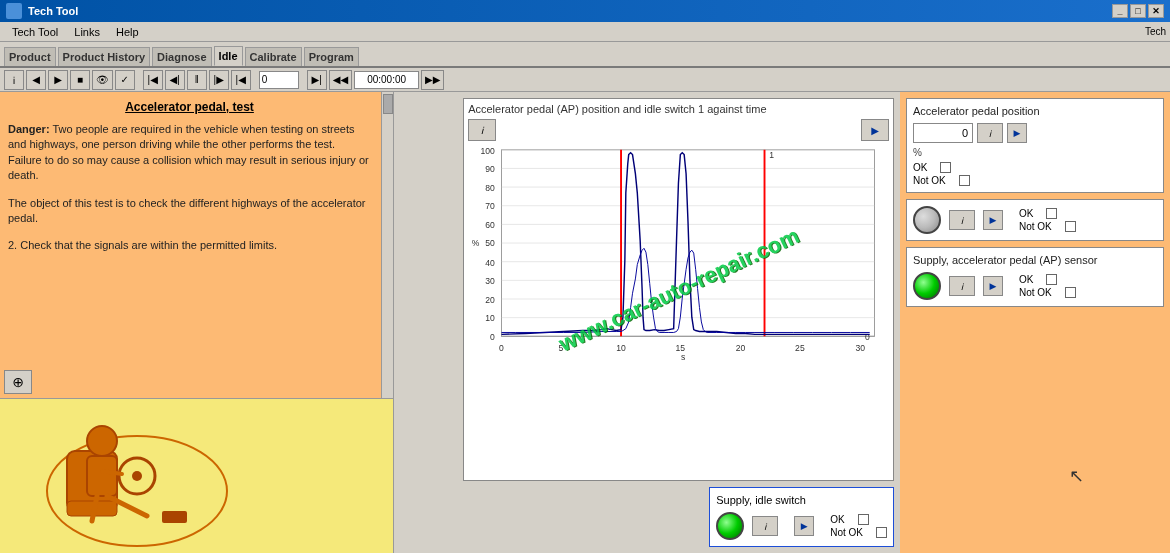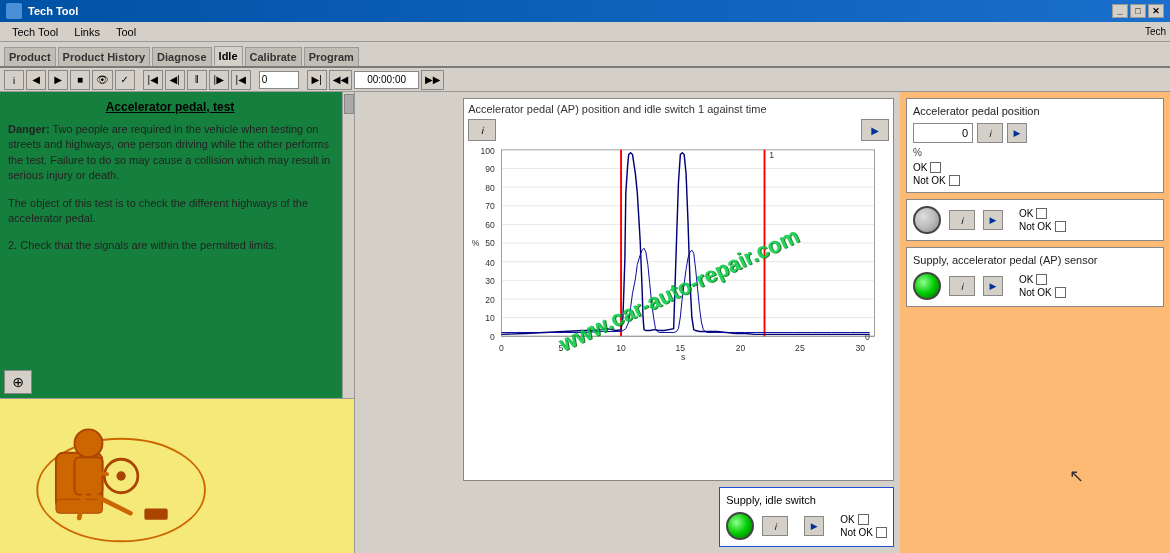--- a/index.html
+++ b/index.html
@@ -100,22 +100,22 @@
     }
 
     
     .main-content {
       display: flex;
       height: calc(553px - 22px - 20px - 26px - 24px);
     }
 
     
     .left-panel {
-      width: 355px;
-      background: #15803d;
+      width: 394px;
+      background: #fdba74;
       border-right: 1px solid #999;
       display: flex;
       flex-direction: column;
     }
     .left-top {
       flex: 1;
       padding: 8px;
       overflow: hidden;
     }
     .left-title {
@@ -237,21 +237,21 @@
       border: 2px solid #444;
     }
     .ok-row {
       display: flex;
       flex-direction: column;
       gap: 2px;
     }
     .checkbox-row {
       display: flex;
       align-items: center;
-      gap: 3px;
+      gap: 13px;
       font-size: 10px;
     }
     .cb {
       width: 11px;
       height: 11px;
       border: 1px solid #666;
       background: white;
     }
     .info-btn {
       width: 26px;
@@ -356,21 +356,21 @@
   <div class="title-bar-controls">
     <div class="title-bar-btn">_</div>
     <div class="title-bar-btn">□</div>
     <div class="title-bar-btn">✕</div>
   </div>
 </div>
 
 <div class="menu-bar">
   <span class="menu-item">Tech Tool</span>
   <span class="menu-item">Links</span>
-  <span class="menu-item">Tool</span>
+  <span class="menu-item">Help</span>
   <span style="margin-left:auto;font-size:10px;">Tech</span>
 </div>
 
 <div class="nav-tabs">
   <div class="nav-tab">Product</div>
   <div class="nav-tab">Product History</div>
   <div class="nav-tab">Diagnose</div>
   <div class="nav-tab active">Idle</div>
   <div class="nav-tab">Calibrate</div>
   <div class="nav-tab">Program</div>

